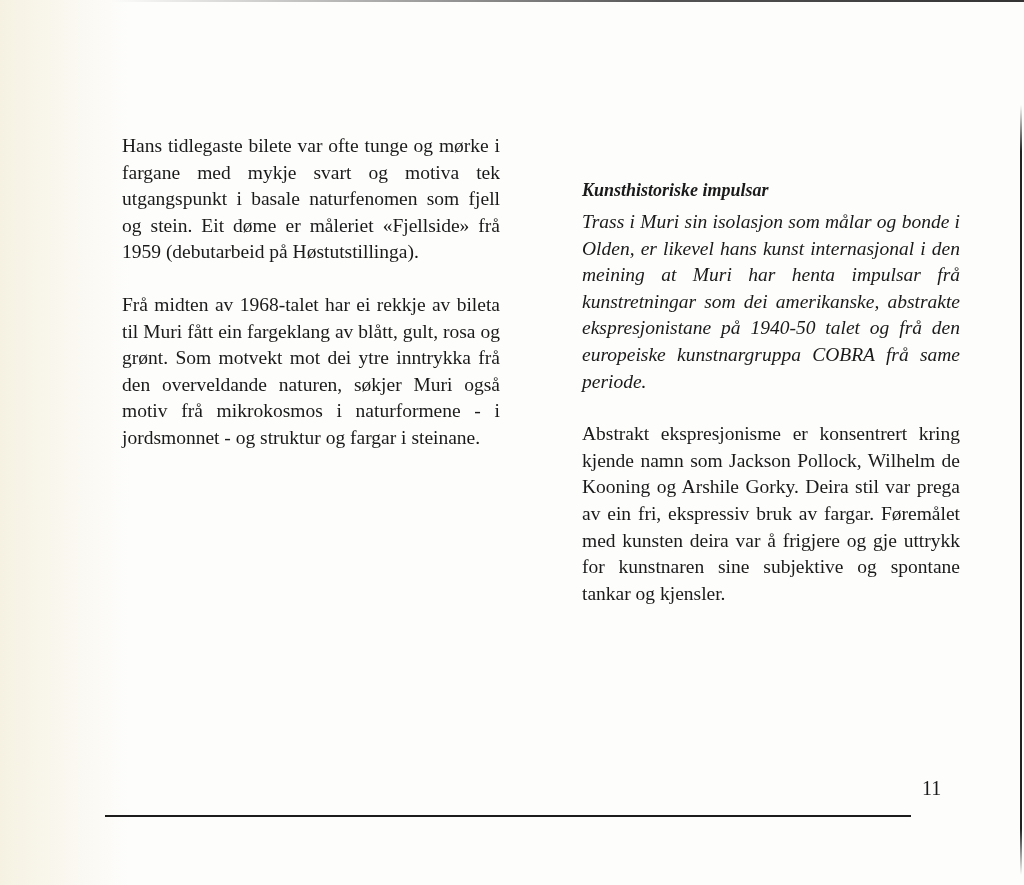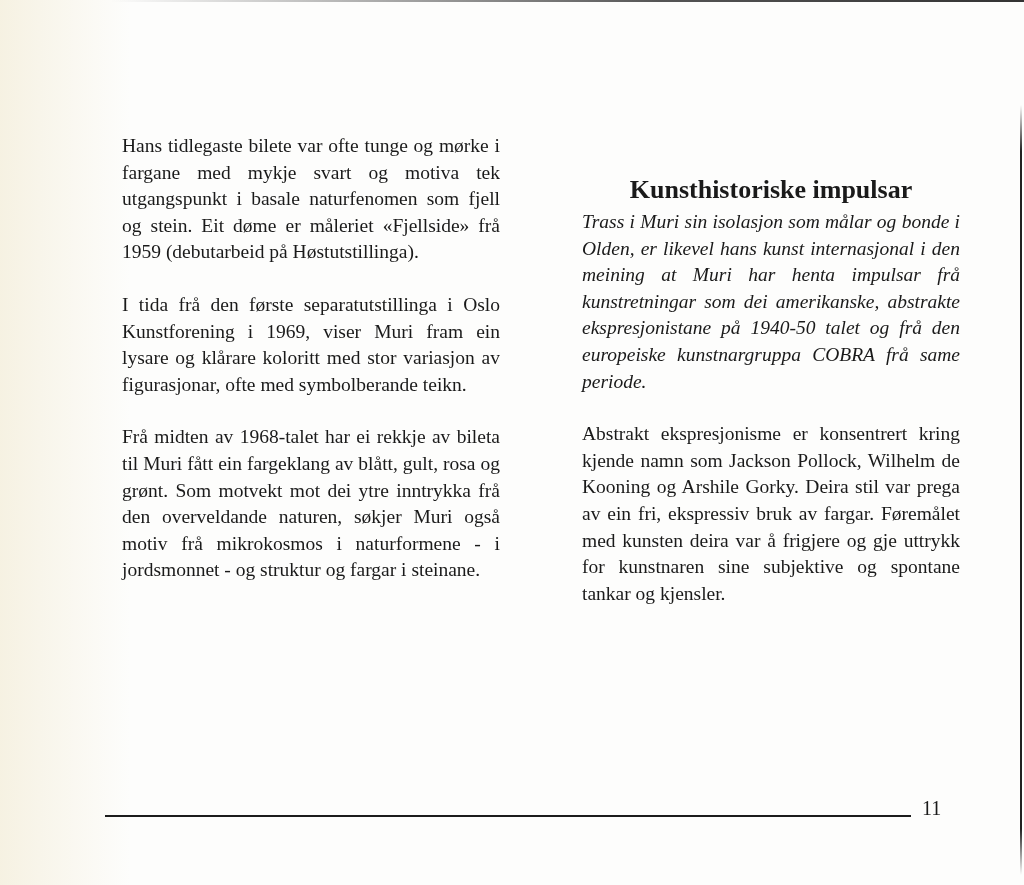--- a/index.html
+++ b/index.html
@@ -45,56 +45,56 @@
       margin-left: 15px;
     }
     .col-left { left: 107px; }
     .col-right { left: 567px; }
     .para {
       margin: 0 0 26px 0;
       text-align-last: left;
     }
     .heading {
       font-weight: bold;
-      font-size: 26px;
+      font-size: 18px;
       line-height: 30px;
       margin: 42px 0 4px 0;
-      text-align: center;
+      text-align: left;
+      font-style: italic;
     }
     .col-right .after-heading {
       margin-top: 0;
       font-style: italic;
     }
     .footer-rule {
       position: absolute;
       left: 105px;
       width: 806px;
       top: 815px;
       height: 2px;
       background: #1c1c1c;
     }
     .page-number {
       position: absolute;
       left: 922px;
-      top: 796px;
+      top: 776px;
       font-size: 20px;
       line-height: 24px;
       color: #1a1a1a;
     }
   </style>
 </head>
 <body>
 
 <div class="page-tint"></div>
 <div class="top-edge"></div>
 <div class="right-edge"></div>
 
 <div class="column col-left">
   <p class="para">Hans tidlegaste bilete var ofte tunge og mørke i fargane med mykje svart og motiva tek utgangspunkt i basale naturfenomen som fjell og stein. Eit døme er måleriet «Fjellside» frå 1959 (debutarbeid på Høst­utstillinga).</p>
-  <p class="para">I tida frå den første separatutstillinga i Oslo Kunstforening i 1969, viser Muri fram ein lysare og klårare koloritt med stor variasjon av figurasjonar, ofte med symbolberande teikn.</p>
   <p class="para">Frå midten av 1968-talet har ei rekkje av bi­leta til Muri fått ein fargeklang av blått, gult, rosa og grønt. Som motvekt mot dei ytre inntrykka frå den overveldande natu­ren, søkjer Muri også motiv frå mikrokos­mos i naturformene - i jordsmonnet - og struktur og fargar i steinane.</p>
 </div>
 
 <div class="column col-right">
   <h2 class="heading">Kunsthistoriske impulsar</h2>
   <p class="para after-heading">Trass i Muri sin isolasjon som målar og bonde i Olden, er likevel hans kunst inter­nasjonal i den meining at Muri har henta impulsar frå kunstretningar som dei ameri­kanske, abstrakte ekspresjonistane på 1940-50 talet og frå den europeiske kunst­nargruppa COBRA frå same periode.</p>
   <p class="para">Abstrakt ekspresjonisme er konsentrert kring kjende namn som Jackson Pollock, Wilhelm de Kooning og Arshile Gorky. Deira stil var prega av ein fri, ekspressiv bruk av fargar. Føremålet med kunsten dei­ra var å frigjere og gje uttrykk for kunstna­ren sine subjektive og spontane tankar og kjensler.</p>
 </div>
 
 <div class="footer-rule"></div>

